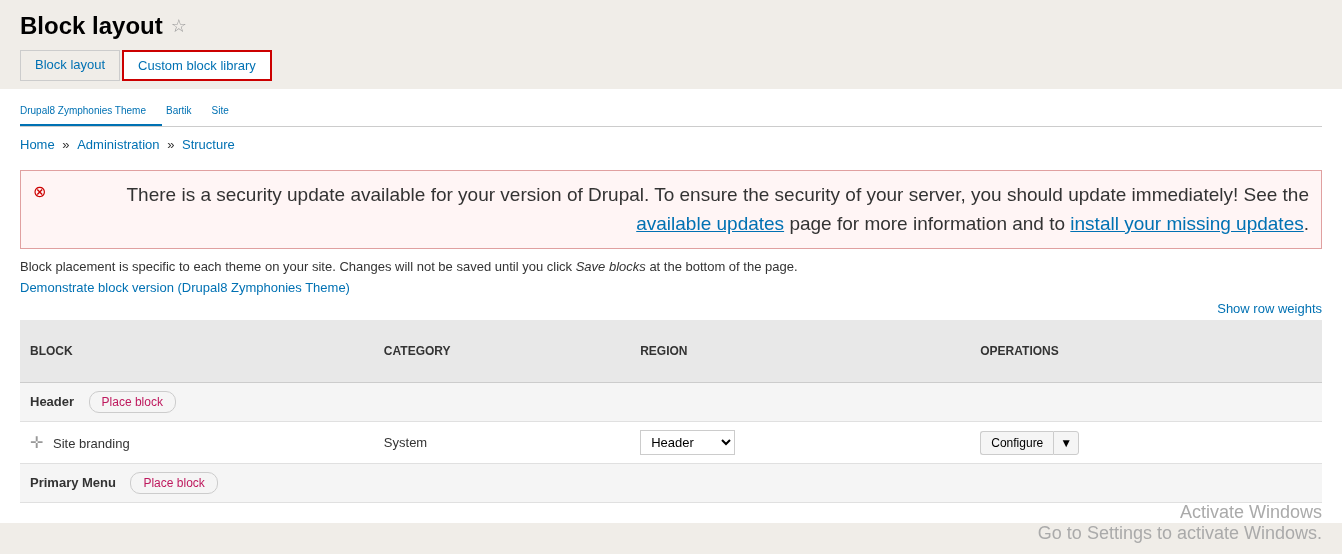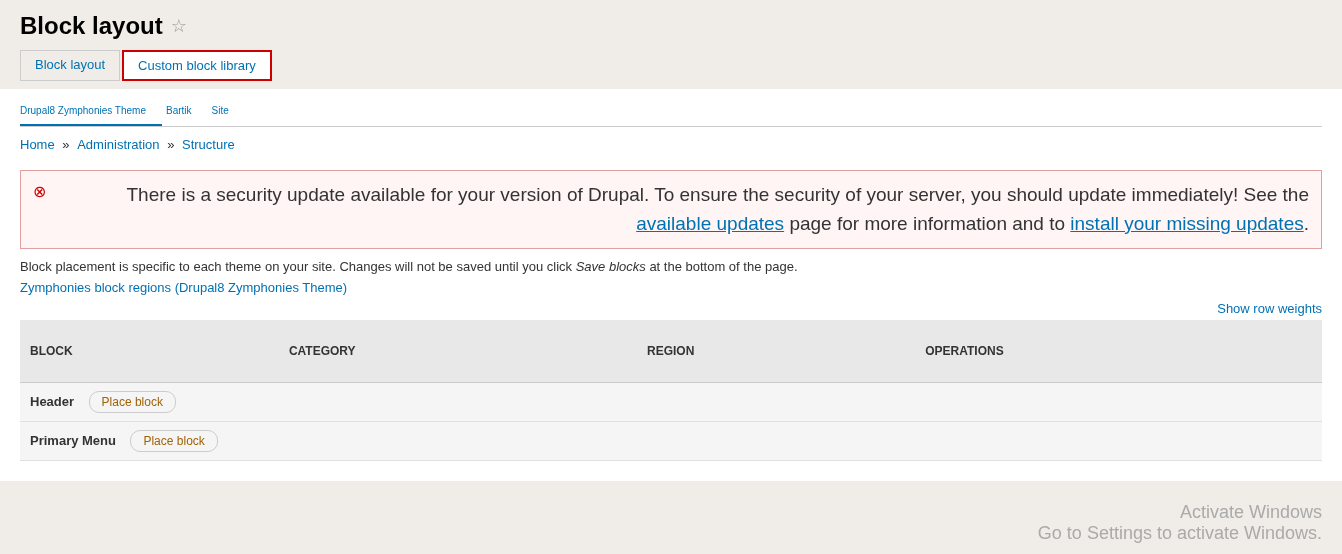--- a/index.html
+++ b/index.html
@@ -54,21 +54,21 @@
     .block-table thead tr { background: #e8e8e8; }
     .block-table thead th { padding: 24px 10px; text-align: left; font-size: 12px; font-weight: bold; color: #333; border-bottom: 1px solid #ccc; }
     .block-table tbody tr { border-bottom: 1px solid #e0e0e0; }
     .block-table tbody td { padding: 8px 10px; font-size: 13px; vertical-align: middle; }
 
     
     .section-row td { background: #f5f5f5; font-weight: bold; padding: 6px 10px; }
     .section-label { font-weight: bold; font-size: 13px; }
 
     
-    .place-block-btn { background: #f5f5f5; border: 1px solid #ccc; border-radius: 10px; padding: 3px 12px; font-size: 12px; cursor: pointer; color: #a16207; }
+    .place-block-btn { background: #f5f5f5; border: 1px solid #ccc; border-radius: 10px; padding: 3px 12px; font-size: 12px; cursor: pointer; color: #be185d; }
 
     
     .drag-handle { color: #999; cursor: move; font-size: 16px; margin-right: 6px; }
 
     
     .region-select { padding: 3px 24px 3px 6px; border: 1px solid #ccc; font-size: 13px; background: #fff; appearance: auto; }
 
     
     .configure-btn-group { display: flex; }
     .configure-btn { background: #f5f5f5; border: 1px solid #ccc; border-right: none; border-radius: 3px 0 0 3px; padding: 4px 10px; font-size: 12px; cursor: pointer; }
@@ -118,21 +118,21 @@
         <span>There is a security update available for your version of Drupal. To ensure the security of your server, you should update immediately! See the </span><a href="#">available updates</a><span> page for more information and to </span><a href="#">install your missing updates</a><span>.</span>
       </div>
     </div>
 
     
     <p class="info-text">
       Block placement is specific to each theme on your site. Changes will not be saved until you click <em>Save blocks</em> at the bottom of the page.
     </p>
 
     
-    <a href="#" class="demo-link">Zymphonies block regions (Drupal8 Zymphonies Theme)</a>
+    <a href="#" class="demo-link">Demonstrate block version (Drupal8 Zymphonies Theme)</a>
 
     
     <div class="row-weights-row">
       <a href="#" class="show-row-weights">Show row weights</a>
     </div>
 
     
     <table class="block-table">
       <thead>
         <tr>
@@ -145,20 +145,38 @@
       <tbody>
 
         <tr class="section-row">
           <td colspan="4">
             <span class="section-label">Header</span>
             &nbsp;&nbsp;
             <button class="place-block-btn">Place block</button>
           </td>
         </tr>
 
+        <tr>
+          <td>
+            <span class="drag-handle">✛</span>
+            <span>Site branding</span>
+          </td>
+          <td>System</td>
+          <td>
+            <select class="region-select">
+              <option>Header</option>
+            </select>
+          </td>
+          <td>
+            <div class="configure-btn-group">
+              <button class="configure-btn">Configure</button>
+              <button class="configure-btn-arrow">▼</button>
+            </div>
+          </td>
+        </tr>
 
         <tr class="section-row">
           <td colspan="4">
             <span class="section-label">Primary Menu</span>
             &nbsp;&nbsp;
             <button class="place-block-btn">Place block</button>
           </td>
         </tr>
       </tbody>
     </table>

